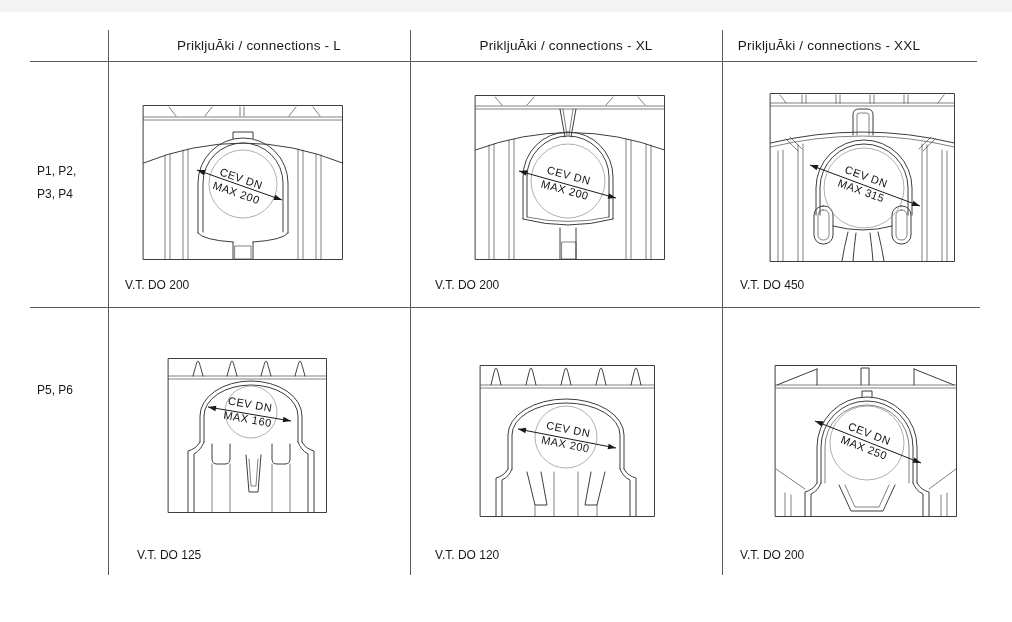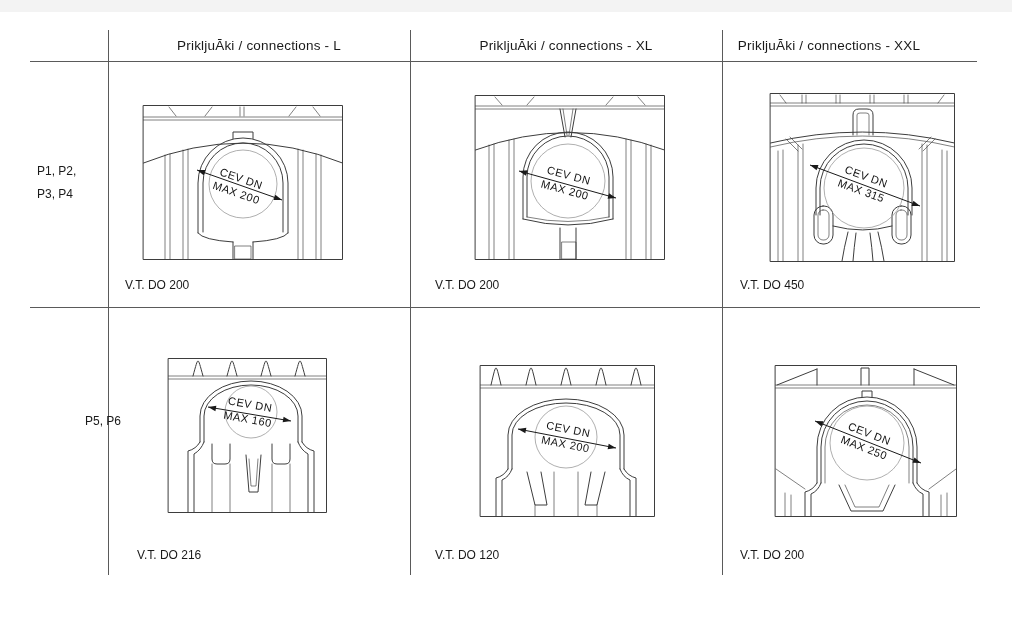--- a/index.html
+++ b/index.html
@@ -31,21 +31,21 @@
 <div class="vline" style="left:410px;"></div>
 <div class="vline" style="left:722px;"></div>
 <div class="hline" style="left:30px;top:61px;width:947px;"></div>
 <div class="hline" style="left:30px;top:307px;width:950px;"></div>
 
 <div class="col-header" style="left:108px;width:302px;">PrikljuĀki / connections - L</div>
 <div class="col-header" style="left:410px;width:312px;">PrikljuĀki / connections - XL</div>
 <div class="col-header" style="left:701px;width:256px;">PrikljuĀki / connections - XXL</div>
 
 <div class="row-label" style="top:160px;"><span>P1, P2,</span><br><span>P3, P4</span></div>
-<div class="row-label" style="top:410px;margin-left:48px;"><span>P5, P6</span></div>
+<div class="row-label" style="top:379px;"><span>P5, P6</span></div>
 
 <svg class="drawing" style="left:143px;top:105px;" width="200" height="155" viewBox="0 0 200 155">
   <g>
     <rect class="s" x="0.5" y="0.5" width="199" height="154"></rect>
     <line class="s t" x1="0.5" y1="12" x2="199.5" y2="12"></line>
     <line class="s t" x1="0.5" y1="15" x2="199.5" y2="15"></line>
     <path class="s t" d="M26,2 L33,11 M62,11 L69,2 M97,2 L97,11 M101,2 L101,11 M146,11 L153,2 M170,2 L177,11"></path>
   </g>
   <g>
     <path class="s" d="M0.5,58 Q100,18 199.5,58"></path>
@@ -184,21 +184,21 @@
   <g>
     <line class="dim" x1="40" y1="49" x2="123" y2="63"></line>
     <polygon class="ah" points="0,0 8,2.8 8,-2.8" transform="translate(40,49) rotate(10)"></polygon>
     <polygon class="ah" points="0,0 8,2.8 8,-2.8" transform="translate(123,63) rotate(190)"></polygon>
   </g>
   <g transform="translate(81,53) rotate(10)">
     <text y="-3">CEV DN</text>
     <text y="12">MAX 160</text>
   </g>
 </svg>
-<div class="caption" style="left:137px;top:548px;">V.T. DO 216</div>
+<div class="caption" style="left:137px;top:548px;">V.T. DO 125</div>
 
 <svg class="drawing" style="left:480px;top:365px;" width="175" height="152" viewBox="0 0 175 152">
   <g>
     <rect class="s" x="0.5" y="0.5" width="174" height="151"></rect>
     <line class="s t" x1="0.5" y1="20" x2="174.5" y2="20"></line>
     <line class="s t" x1="0.5" y1="23" x2="174.5" y2="23"></line>
     <path class="s" d="M11,20 C14,7 15,3 16,3 C17,3 18,7 21,20 M46,20 C49,7 50,3 51,3 C52,3 53,7 56,20 M81,20 C84,7 85,3 86,3 C87,3 88,7 91,20 M116,20 C119,7 120,3 121,3 C122,3 123,7 126,20 M151,20 C154,7 155,3 156,3 C157,3 158,7 161,20"></path>
   </g>
   <g>
     <path class="s" d="M28,104 L28,70 A58,36 0 0 1 144,70 L144,104"></path>

